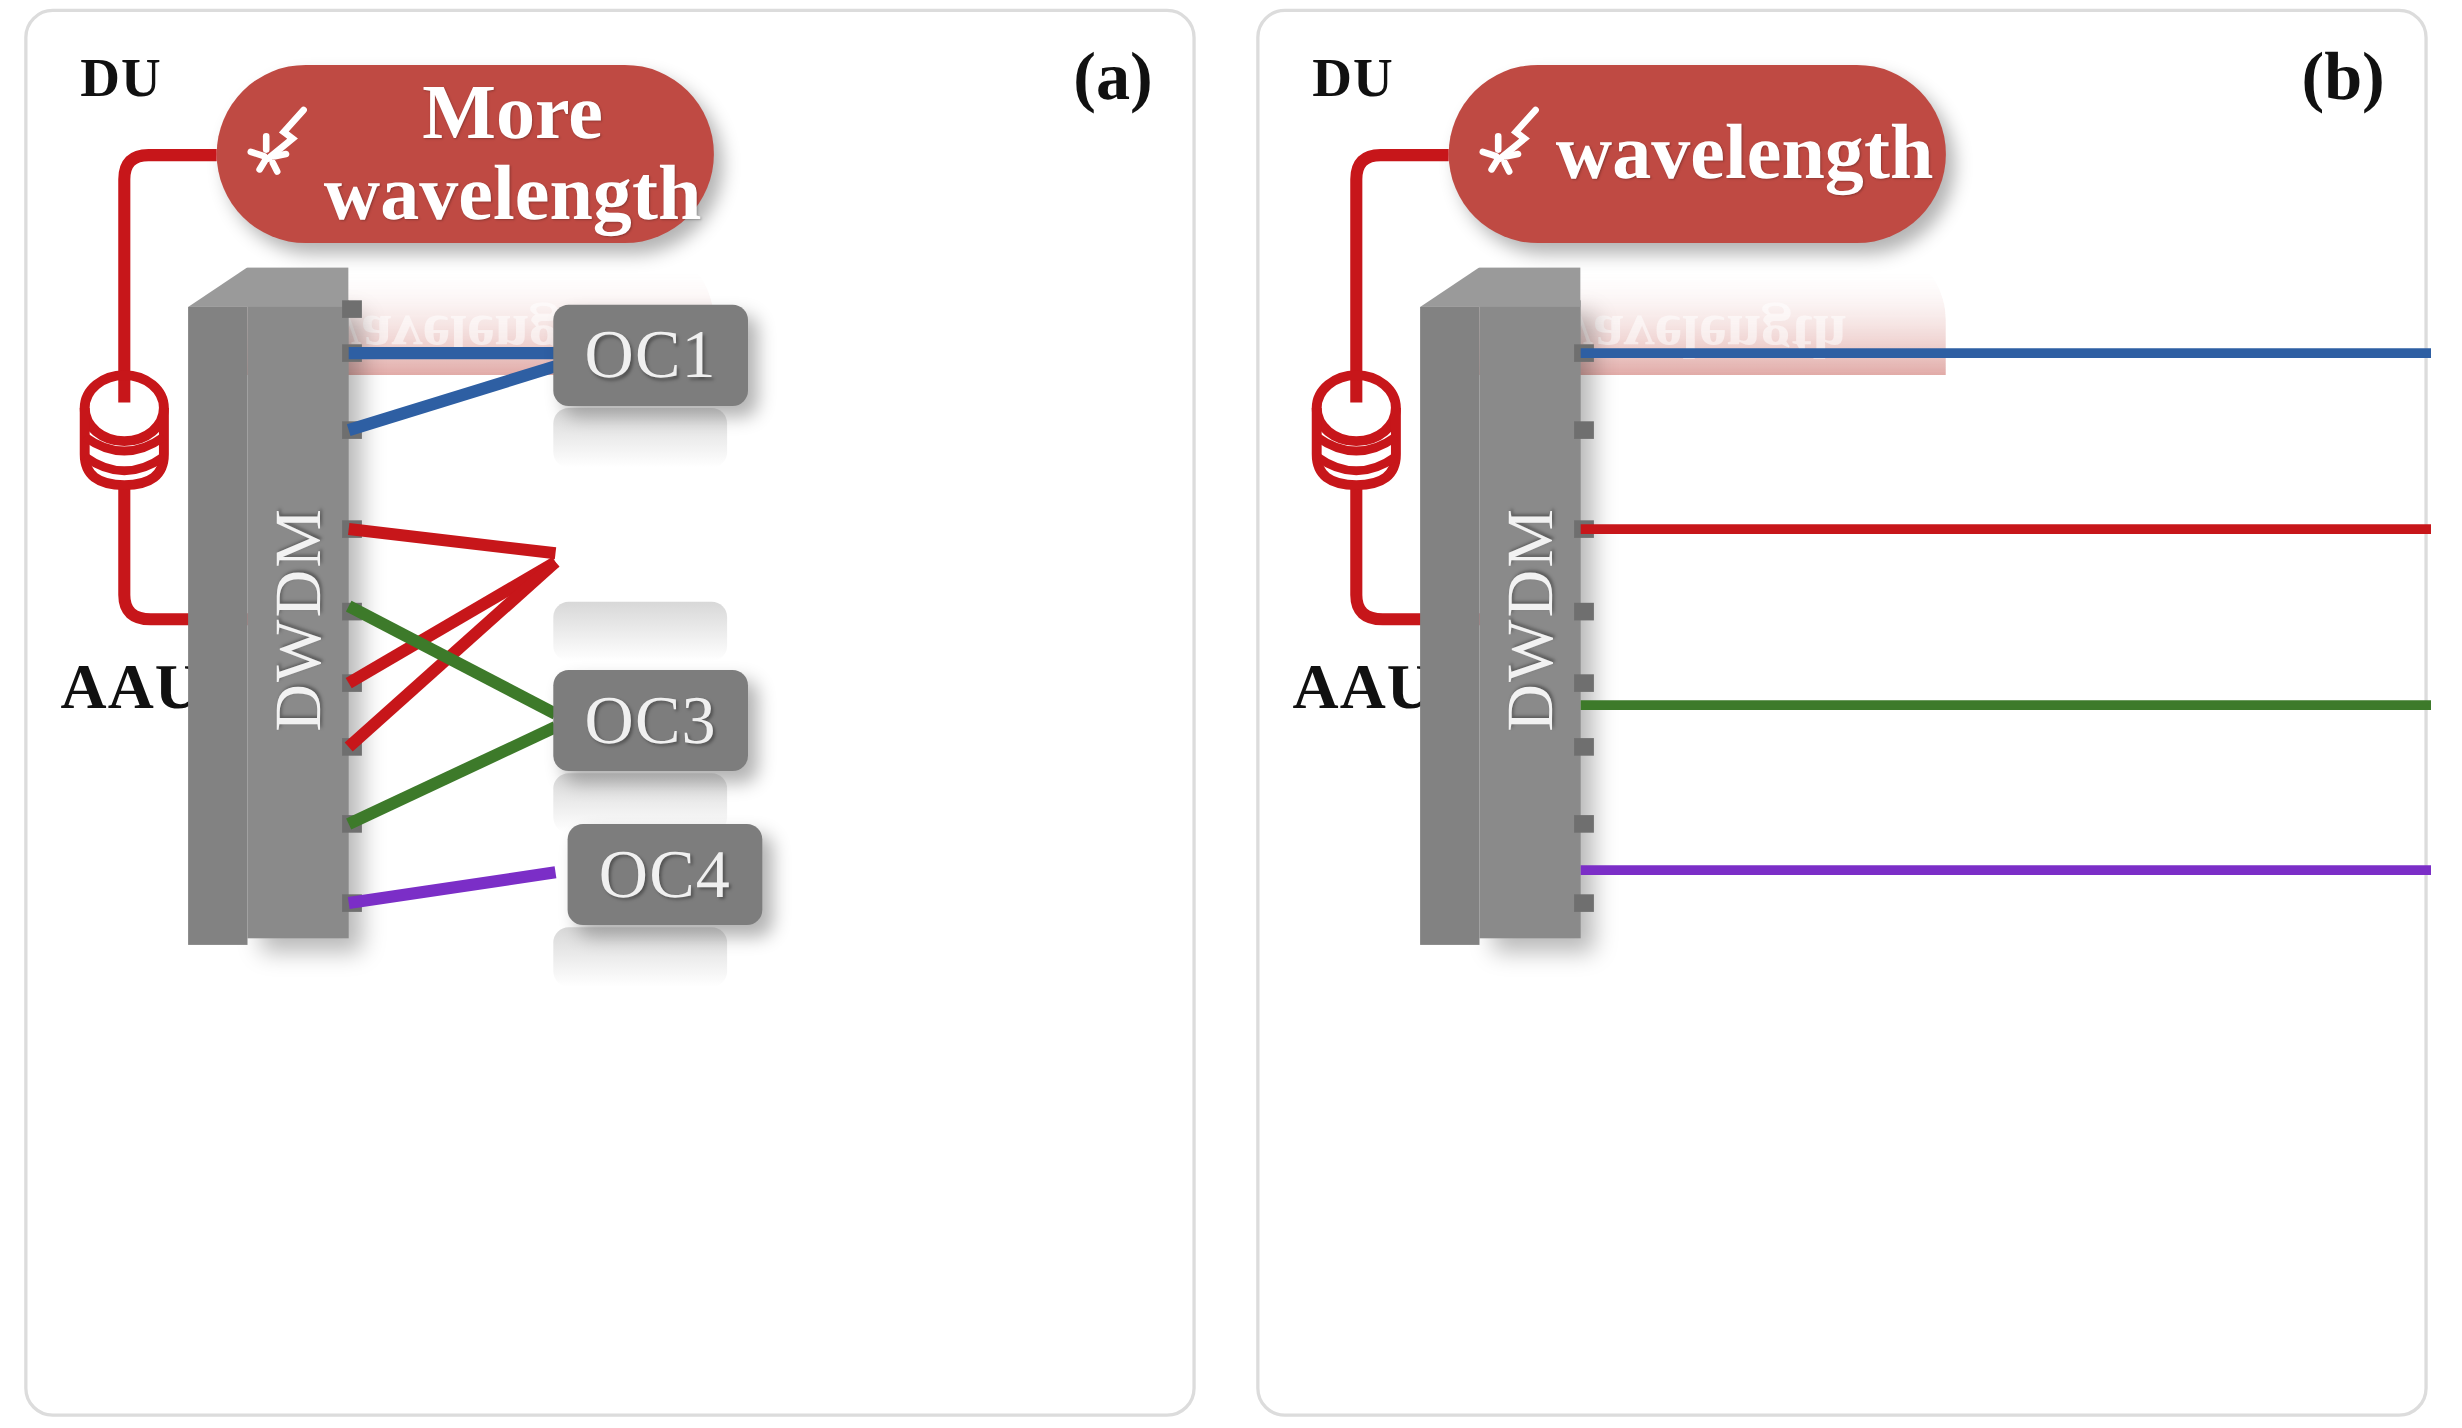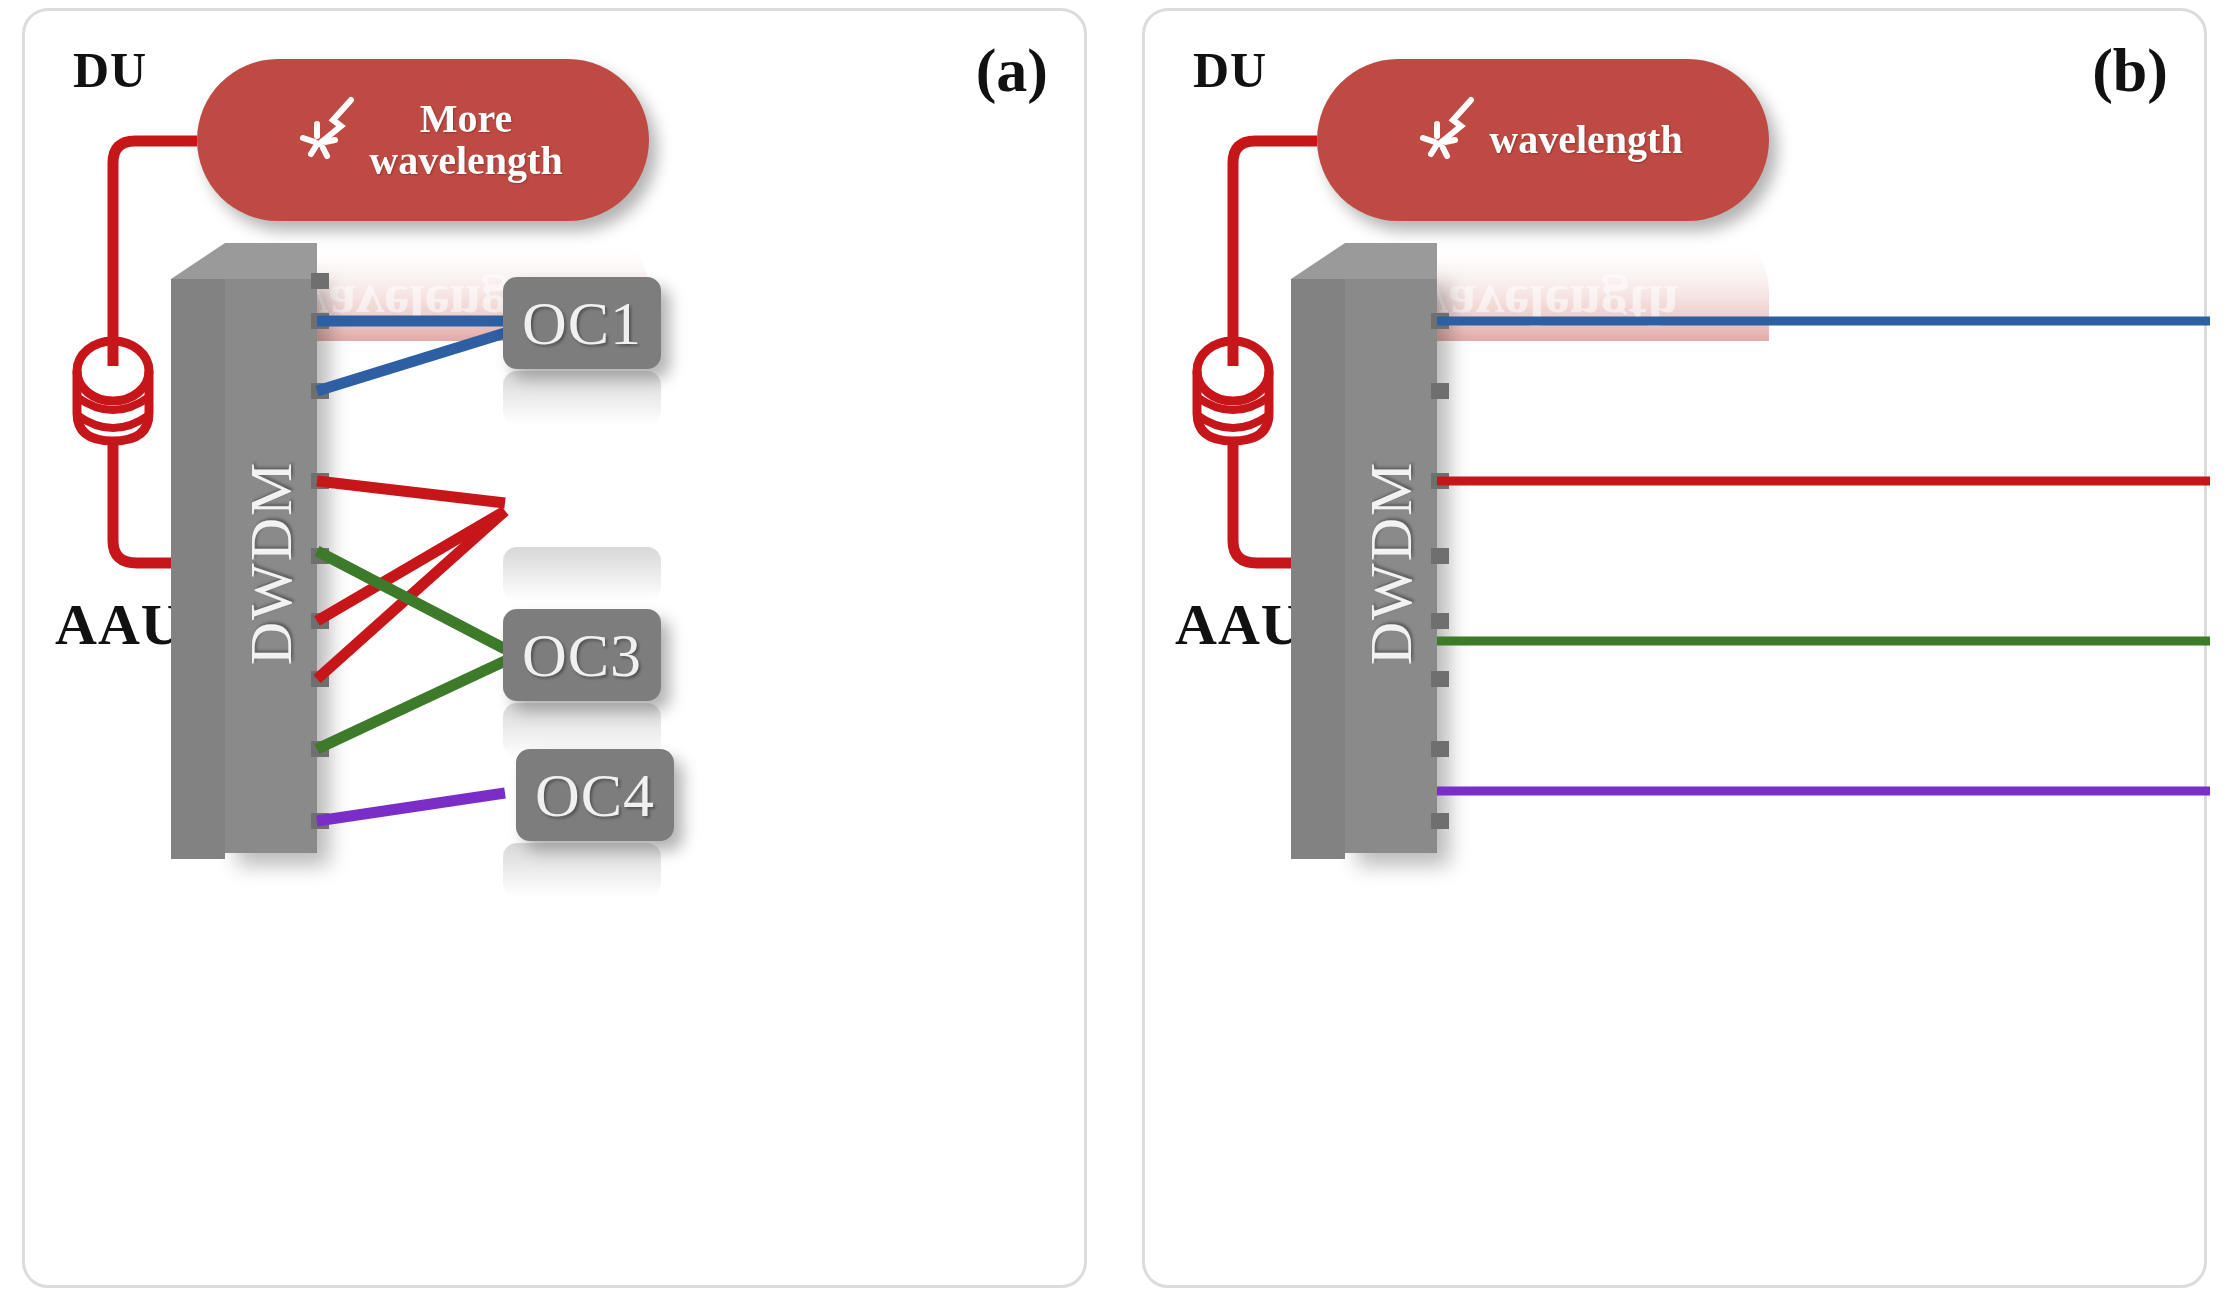--- a/index.html
+++ b/index.html
@@ -29,21 +29,21 @@
 
   
   .badge{
     position:absolute;left:172px;top:48px;width:452px;height:162px;
     background:#bf4a43;border-radius:81px;
     box-shadow:8px 10px 16px rgba(0,0,0,.30);
     display:flex;align-items:center;justify-content:center;
   }
   .badge-inner{display:flex;align-items:center;gap:6px;padding-left:6px;}
   .badge-text{
-    color:#ffffff;font-size:40px;font-weight:700;line-height:1.04;
+    color:#ffffff;font-size:71px;font-weight:700;line-height:1.04;
     text-align:center;font-family:"Liberation Serif",serif;
     text-shadow:1px 1px 2px rgba(0,0,0,.25);
   }
   .laser-icon{width:74px;height:74px;flex:0 0 74px;margin-top:-26px;}
 
   .badge-reflection{
     position:absolute;left:172px;top:210px;width:452px;height:120px;
     background:linear-gradient(to bottom,rgba(191,74,67,.55),rgba(191,74,67,0));
     border-radius:0 0 70px 70px;
     transform:scaleY(-1);
@@ -81,21 +81,21 @@
   .dwdm-side{
     position:absolute;left:-54px;top:6px;width:54px;height:580px;
     background:#828282;
   }
   .port{
     position:absolute;left:86px;width:18px;height:16px;background:#6f6f6f;
   }
 
   
   .oc{
-    position:absolute;width:158px;height:92px;
+    position:absolute;width:177px;height:92px;
     background:#7d7d7d;border-radius:14px;
     box-shadow:9px 10px 16px rgba(0,0,0,.30);
     display:flex;align-items:center;justify-content:center;
   }
   .oc span{
     color:#f0f0f0;font-size:62px;font-weight:400;letter-spacing:1px;
     font-family:"Liberation Serif",serif;
     text-shadow:2px 2px 3px rgba(0,0,0,.35);
   }
   .oc-reflect{

